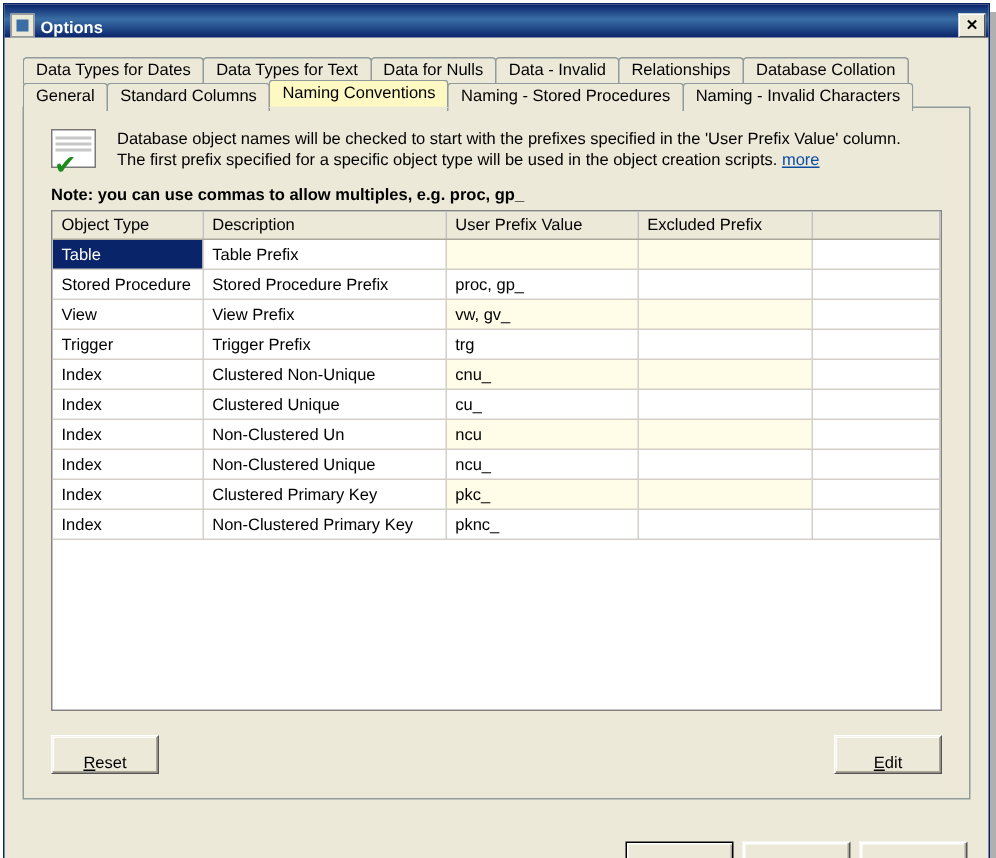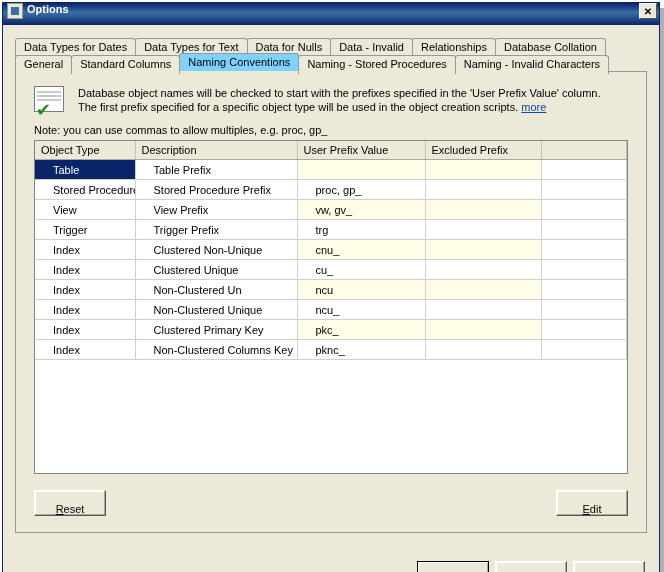--- a/index.html
+++ b/index.html
@@ -28,21 +28,21 @@
     position: relative;
     width: 658px;
     border: 1px solid #0a246a;
     background: #ece9d8;
     z-index: 1;
   }
   .titlebar {
     height: 22px;
     background: linear-gradient(to bottom, #0a246a, #3a6ea5 45%, #0a246a);
     display: flex;
-    align-items: flex-start;
+    align-items: flex-end;
     padding: 0 2px 0 4px;
     color: #fff;
     font-weight: bold;
   }
   .title-icon {
     width: 16px;
     height: 16px;
     background: #ece9d8;
     border: 1px solid #999;
     margin-right: 4px;
@@ -94,21 +94,21 @@
     border-top-left-radius: 3px;
     border-top-right-radius: 3px;
     cursor: pointer;
     font-size: 11px;
     position: relative;
     top: 3px;
     white-space: nowrap;
   }
   .tab + .tab { margin-left: -1px; }
   .tab.active {
-    background: #7dd3fc;
+    background: #fef9c3;
     border-bottom: 1px solid #ece9d8;
     z-index: 3;
     top: 1px;
   }
   .tab-row2 { margin-top: -1px; }
   .tab-panel {
     border: 1px solid #919b9c;
     background: #ece9d8;
     padding: 12px;
     min-height: 462px;
@@ -147,20 +147,21 @@
   }
   .info-text { font-size: 11px; line-height: 14px; }
   .info-text a {
     color: #0b4da2;
     text-decoration: underline;
     cursor: pointer;
   }
   .note {
     margin: 8px 6px 4px 6px;
     font-size: 11px;
+    font-weight: bold;
   }
   .grid-wrap {
     margin: 2px 6px 0 6px;
     border: 1px solid #848484;
     background: #fff;
     height: 334px;
     overflow: hidden;
   }
   table.grid {
     border-collapse: collapse;
@@ -175,21 +176,21 @@
     text-align: left;
     padding: 3px 6px;
     font-size: 11px;
     height: 18px;
     white-space: nowrap;
     overflow: hidden;
   }
   table.grid td {
     border-right: 1px solid #d4d0c8;
     border-bottom: 1px solid #d4d0c8;
-    padding: 3px 18px;
+    padding: 3px 6px;
     font-size: 11px;
     height: 20px;
     white-space: nowrap;
     overflow: hidden;
   }
   table.grid tr.altrow td.editcell {
     background: #fffde8;
   }
   table.grid tr.row td.editcell {
     background: #ffffff;
@@ -368,21 +369,21 @@
                 </tr>
                 <tr class="altrow">
                   <td class="col0">Index</td>
                   <td class="col1">Clustered Primary Key</td>
                   <td class="col2 editcell">pkc_</td>
                   <td class="col3 editcell"></td>
                   <td class="col4"></td>
                 </tr>
                 <tr class="row">
                   <td class="col0">Index</td>
-                  <td class="col1">Non-Clustered Columns Key</td>
+                  <td class="col1">Non-Clustered Primary Key</td>
                   <td class="col2 editcell">pknc_</td>
                   <td class="col3 editcell"></td>
                   <td class="col4"></td>
                 </tr>
               </tbody>
           </table>
         </div>
 
         <div class="panel-buttons">
           <button class="btn"><u>R</u><span>eset</span></button>

